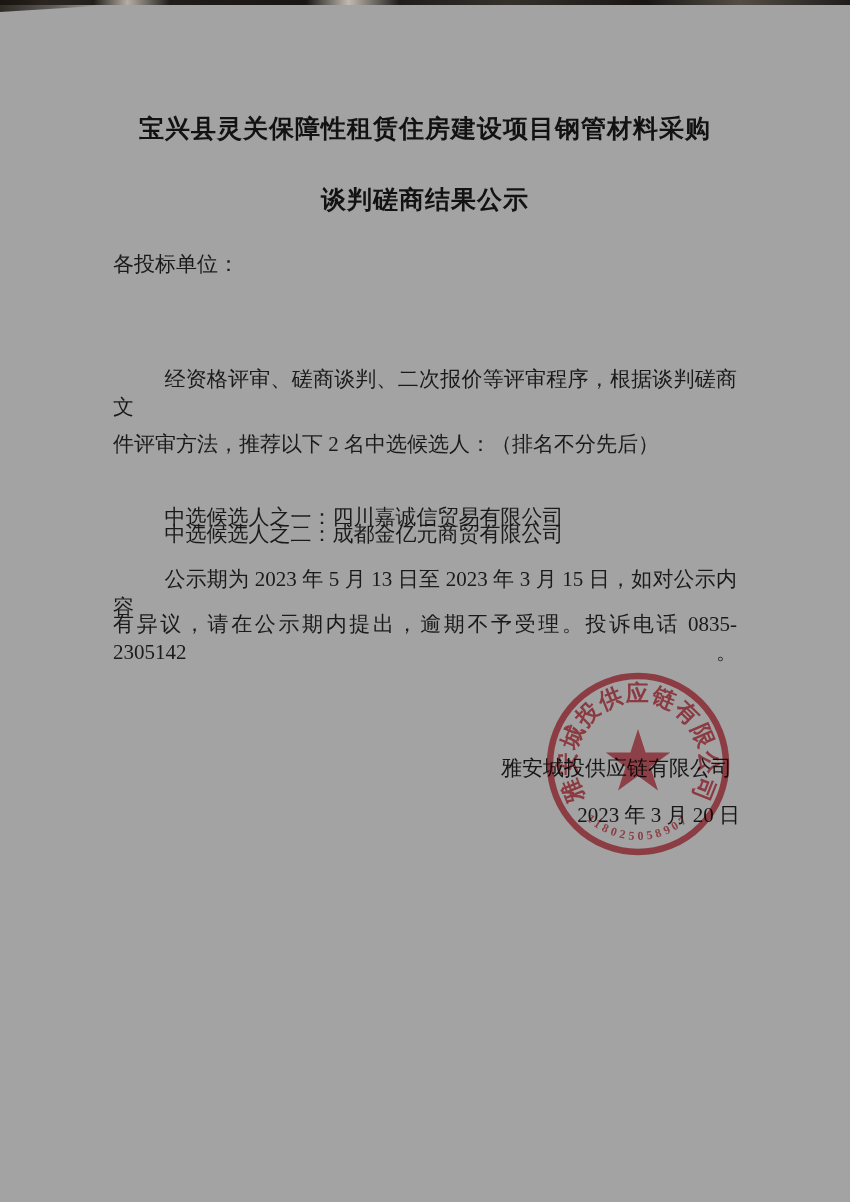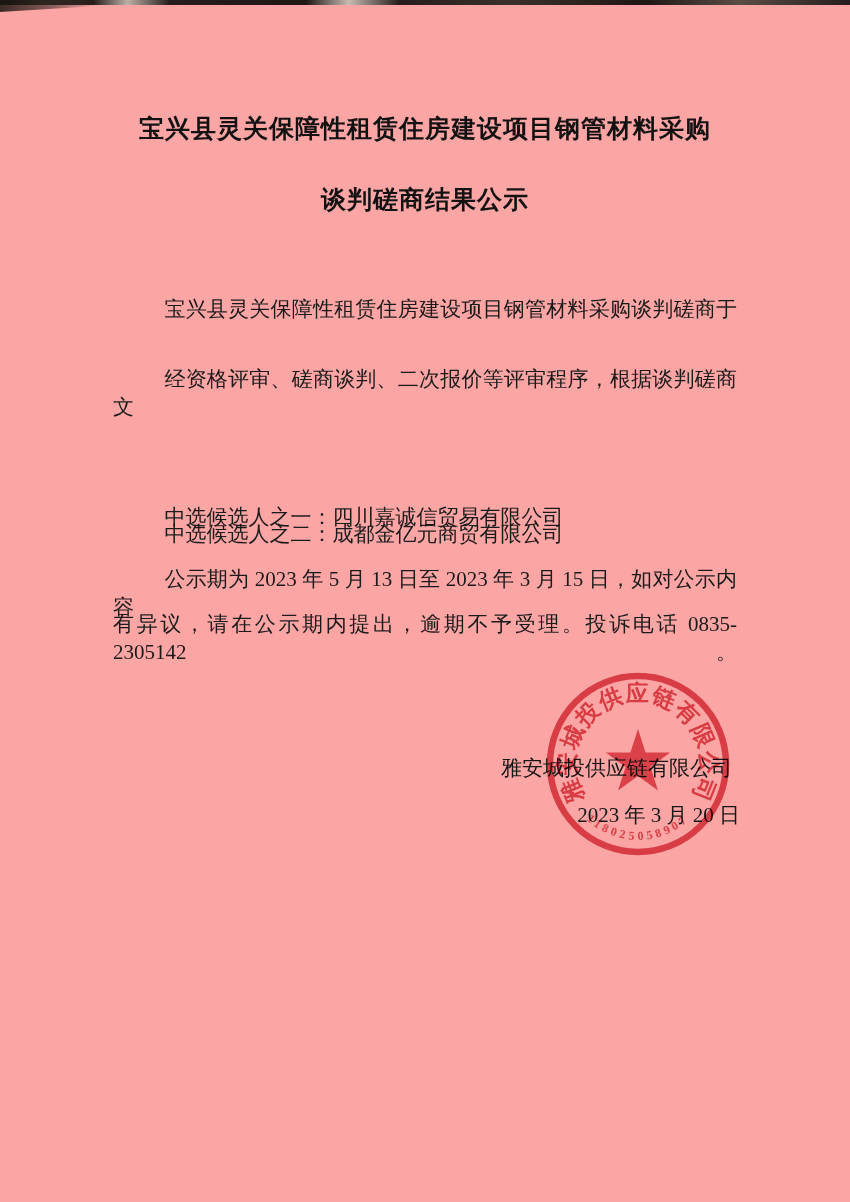--- a/index.html
+++ b/index.html
@@ -4,21 +4,21 @@
 <style>
   html, body { margin: 0; padding: 0; }
   body {
     width: 850px; height: 1202px;
     background: #e9e9e9;
     font-family: "Liberation Serif", "DejaVu Serif", serif;
   }
   .page {
     position: relative;
     width: 850px; height: 1202px;
-    background: #fca5a5;
+    background: #a3a3a3;
     overflow: hidden;
     color: #1c1c1c;
   }
   
   .scan-edge-top {
     position: absolute; left: 0; top: 0;
     width: 850px; height: 5px;
     background: linear-gradient(90deg,
       #141110 0%, #38322c 5%, #17130f 11%, #a9a must 0,
       #17130f 11%, #b5afa5 15%, #141110 20%, #0d0b09 36%,
@@ -80,22 +80,23 @@
 <body>
 
 <div class="page">
 
   <div class="scan-edge-top" style="background: linear-gradient(90deg,#141110 0%,#38322c 5%,#17130f 11%,#b5afa5 15%,#141110 20%,#0d0b09 36%,#c2bcb2 41%,#141110 47%,#2b2620 60%,#0d0b09 76%,#4d463d 87%,#141110 100%);"></div>
   <div class="scan-smudge-left"></div>
 
   <div class="title title-1">宝兴县灵关保障性租赁住房建设项目钢管材料采购</div>
   <div class="title title-2">谈判磋商结果公示</div>
 
-  <div class="bodyline indent stretch" style="top:295px">宝兴县灵关保障性租赁住房建设项目钢管材料采购谈判磋商于</div>
+  <div class="bodyline" style="top:250px">各投标单位：</div>
   <div class="bodyline indent stretch" style="top:365px">经资格评审、磋商谈判、二次报价等评审程序，根据谈判磋商文</div>
+  <div class="bodyline" style="top:430px">件评审方法，推荐以下 2 名中选候选人：（排名不分先后）</div>
   <div class="bodyline indent" style="top:503px">中选候选人之一：四川嘉诚信贸易有限公司</div>
   <div class="bodyline indent" style="top:520px">中选候选人之二：成都金亿元商贸有限公司</div>
   <div class="bodyline indent stretch" style="top:565px">公示期为 2023 年 5 月 13 日至 2023 年 3 月 15 日，如对公示内容</div>
   <div class="bodyline stretch" style="top:610px">有异议，请在公示期内提出，逾期不予受理。投诉电话 0835-2305142。</div>
 
   <div class="sig sig-company">雅安城投供应链有限公司</div>
   <div class="sig sig-date">2023 年 3 月 20 日</div>
 
   <svg class="stamp" viewBox="0 0 200 200" xmlns="http://www.w3.org/2000/svg">
     <defs>

